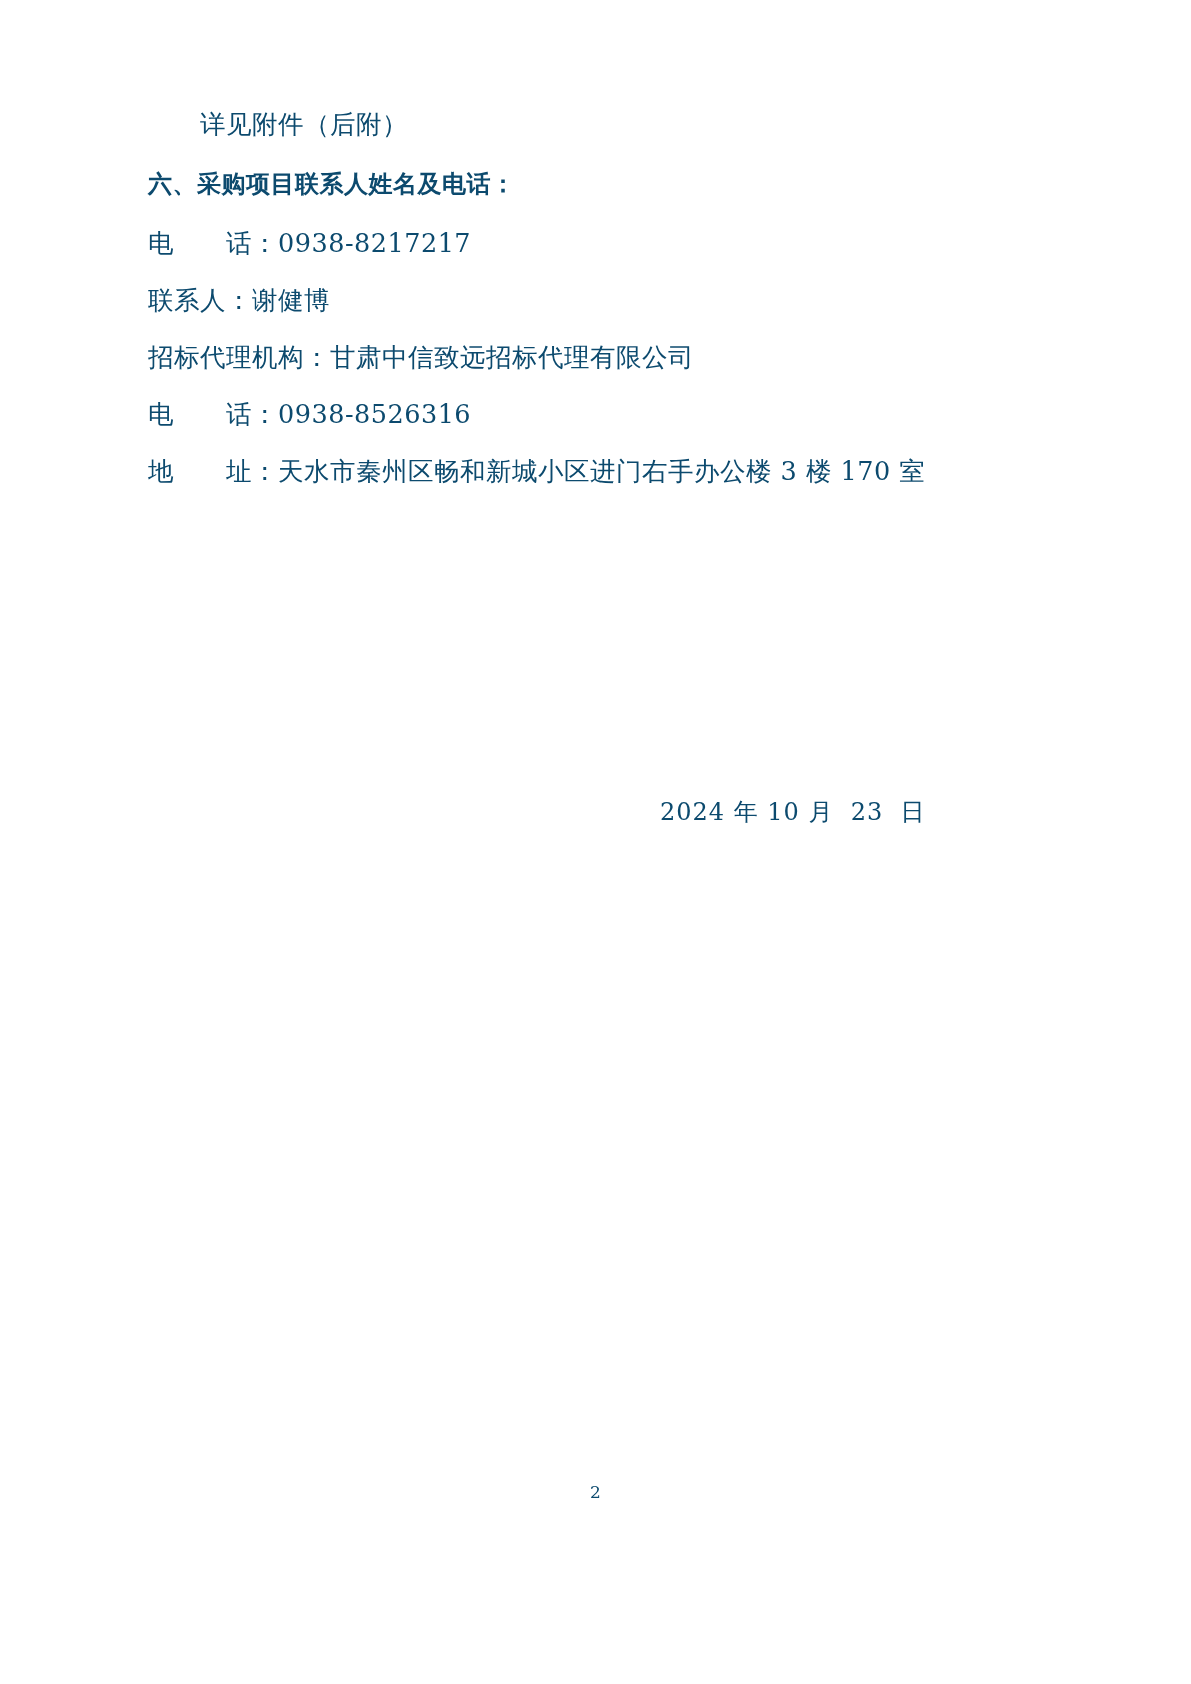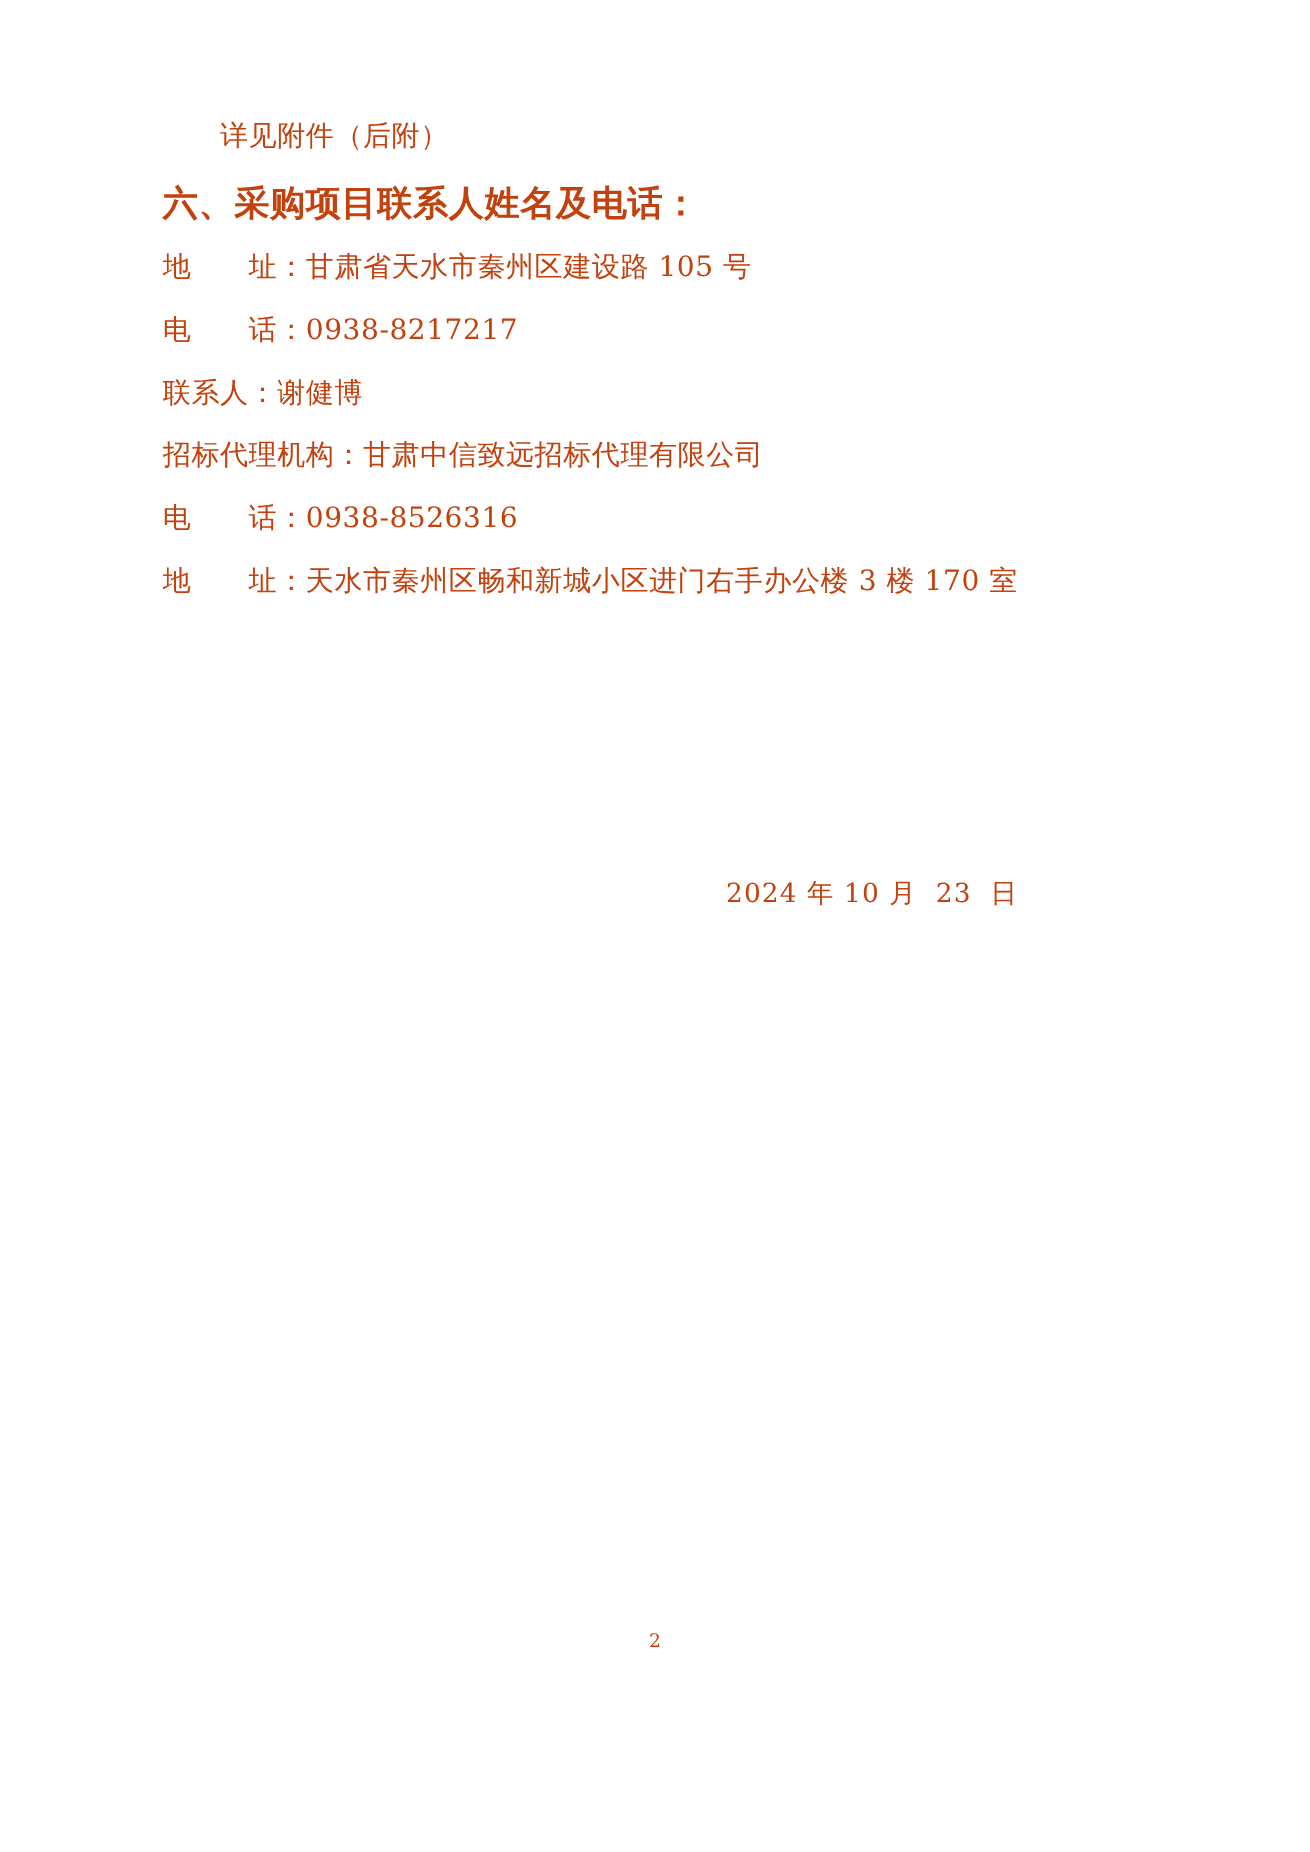--- a/index.html
+++ b/index.html
@@ -7,42 +7,42 @@
     padding: 0;
     background: #ffffff;
   }
   .page {
     position: relative;
     width: 1191px;
     height: 1684px;
     background: #ffffff;
     margin: 0 auto;
     font-family: "DejaVu Serif", "Liberation Serif", serif;
-    color: #c2410c;
+    color: #0c4a6e;
     overflow: hidden;
   }
   .content {
     position: absolute;
     left: 148px;
     top: 96px;
     width: 900px;
   }
   .line {
     font-size: 25.5px;
     line-height: 57px;
     letter-spacing: 0.5px;
     white-space: pre;
   }
   .indent {
     padding-left: 52px;
   }
   .heading {
     font-family: "DejaVu Sans", "Liberation Sans", sans-serif;
     font-weight: bold;
-    font-size: 32px;
+    font-size: 24px;
     line-height: 62px;
     letter-spacing: 0.5px;
     white-space: pre;
   }
   .date-line {
     position: absolute;
     left: 660px;
     top: 796px;
     font-size: 24px;
     letter-spacing: 1px;
@@ -63,21 +63,20 @@
 
 <div class="page">
 
   <div class="content">
 
     <div class="line indent">详见附件（后附）</div>
 
     <div class="heading">六、采购项目联系人姓名及电话：</div>
 
 
-    <div class="line">地　　址：甘肃省天水市秦州区建设路 105 号</div>
 
 
     <div class="line">电　　话：0938-8217217</div>
 
     <div class="line">联系人：谢健博</div>
 
     <div class="line">招标代理机构：甘肃中信致远招标代理有限公司</div>
 
     <div class="line">电　　话：0938-8526316</div>
 

